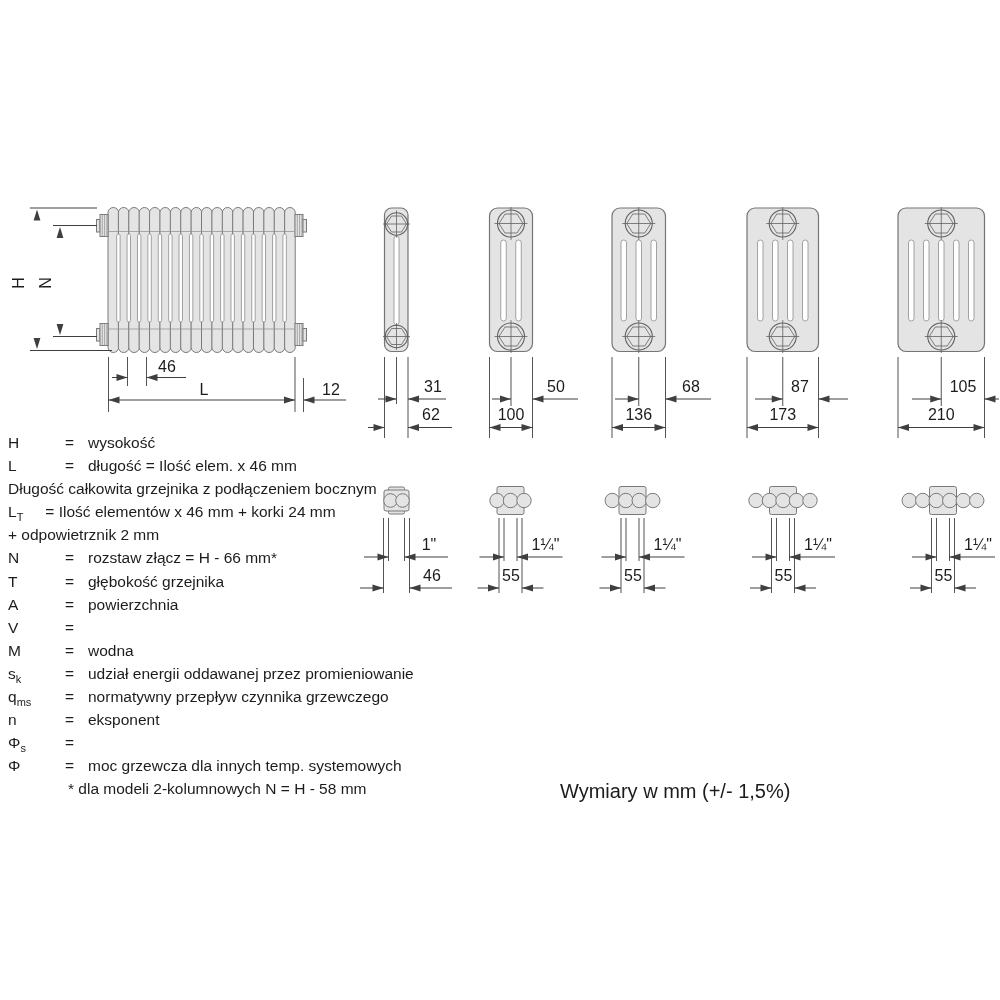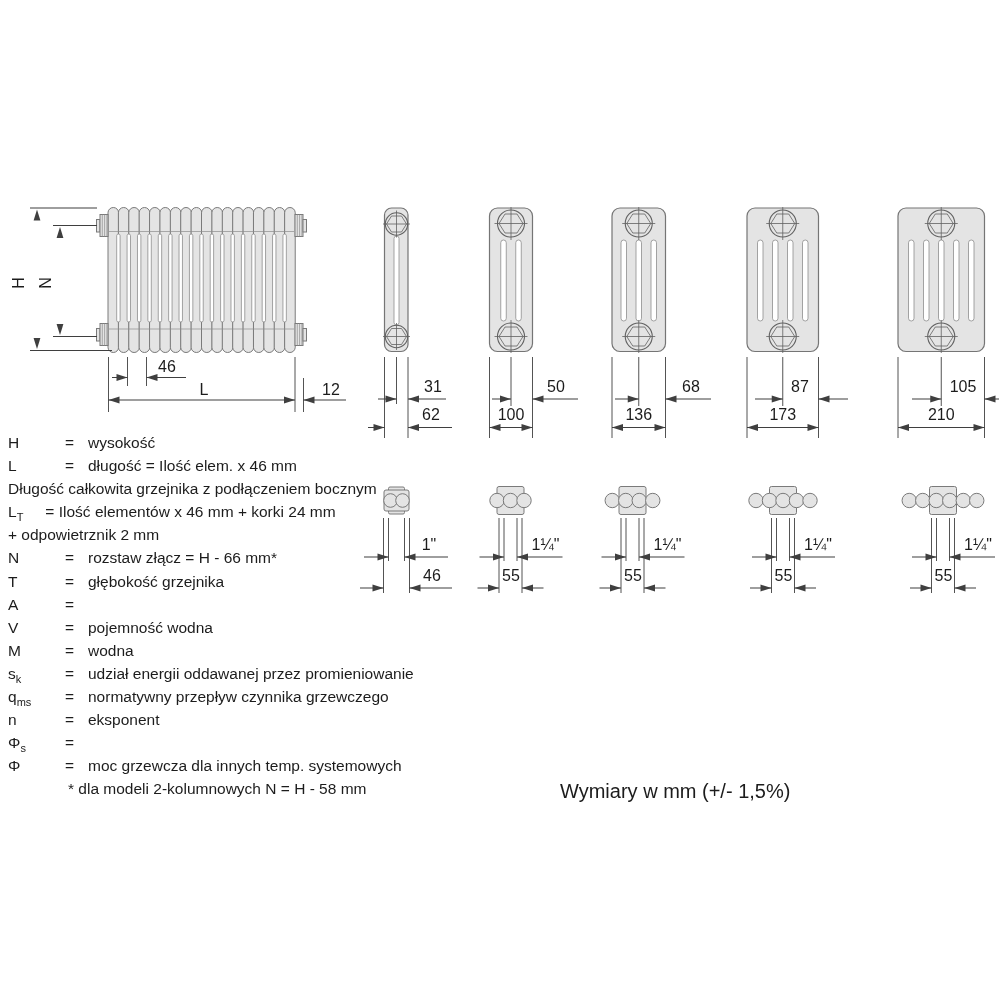--- a/index.html
+++ b/index.html
@@ -340,25 +340,25 @@
     <span class="ldesc">rozstaw złącz = H - 66 mm*</span>
   </div>
   <div class="lrow">
     <span class="lsym"><span>T</span><sub></sub></span>
     <span class="leq">=</span>
     <span class="ldesc">głębokość grzejnika</span>
   </div>
   <div class="lrow">
     <span class="lsym"><span>A</span><sub></sub></span>
     <span class="leq">=</span>
+    <span class="ldesc">powierzchnia</span>
   </div>
   <div class="lrow">
     <span class="lsym"><span>V</span><sub></sub></span>
     <span class="leq">=</span>
-    <span class="ldesc">pojemność wodna</span>
   </div>
   <div class="lrow">
     <span class="lsym"><span>M</span><sub></sub></span>
     <span class="leq">=</span>
     <span class="ldesc">wodna</span>
   </div>
   <div class="lrow">
     <span class="lsym"><span>s</span><sub>k</sub></span>
     <span class="leq">=</span>
     <span class="ldesc">udział energii oddawanej przez promieniowanie</span>

